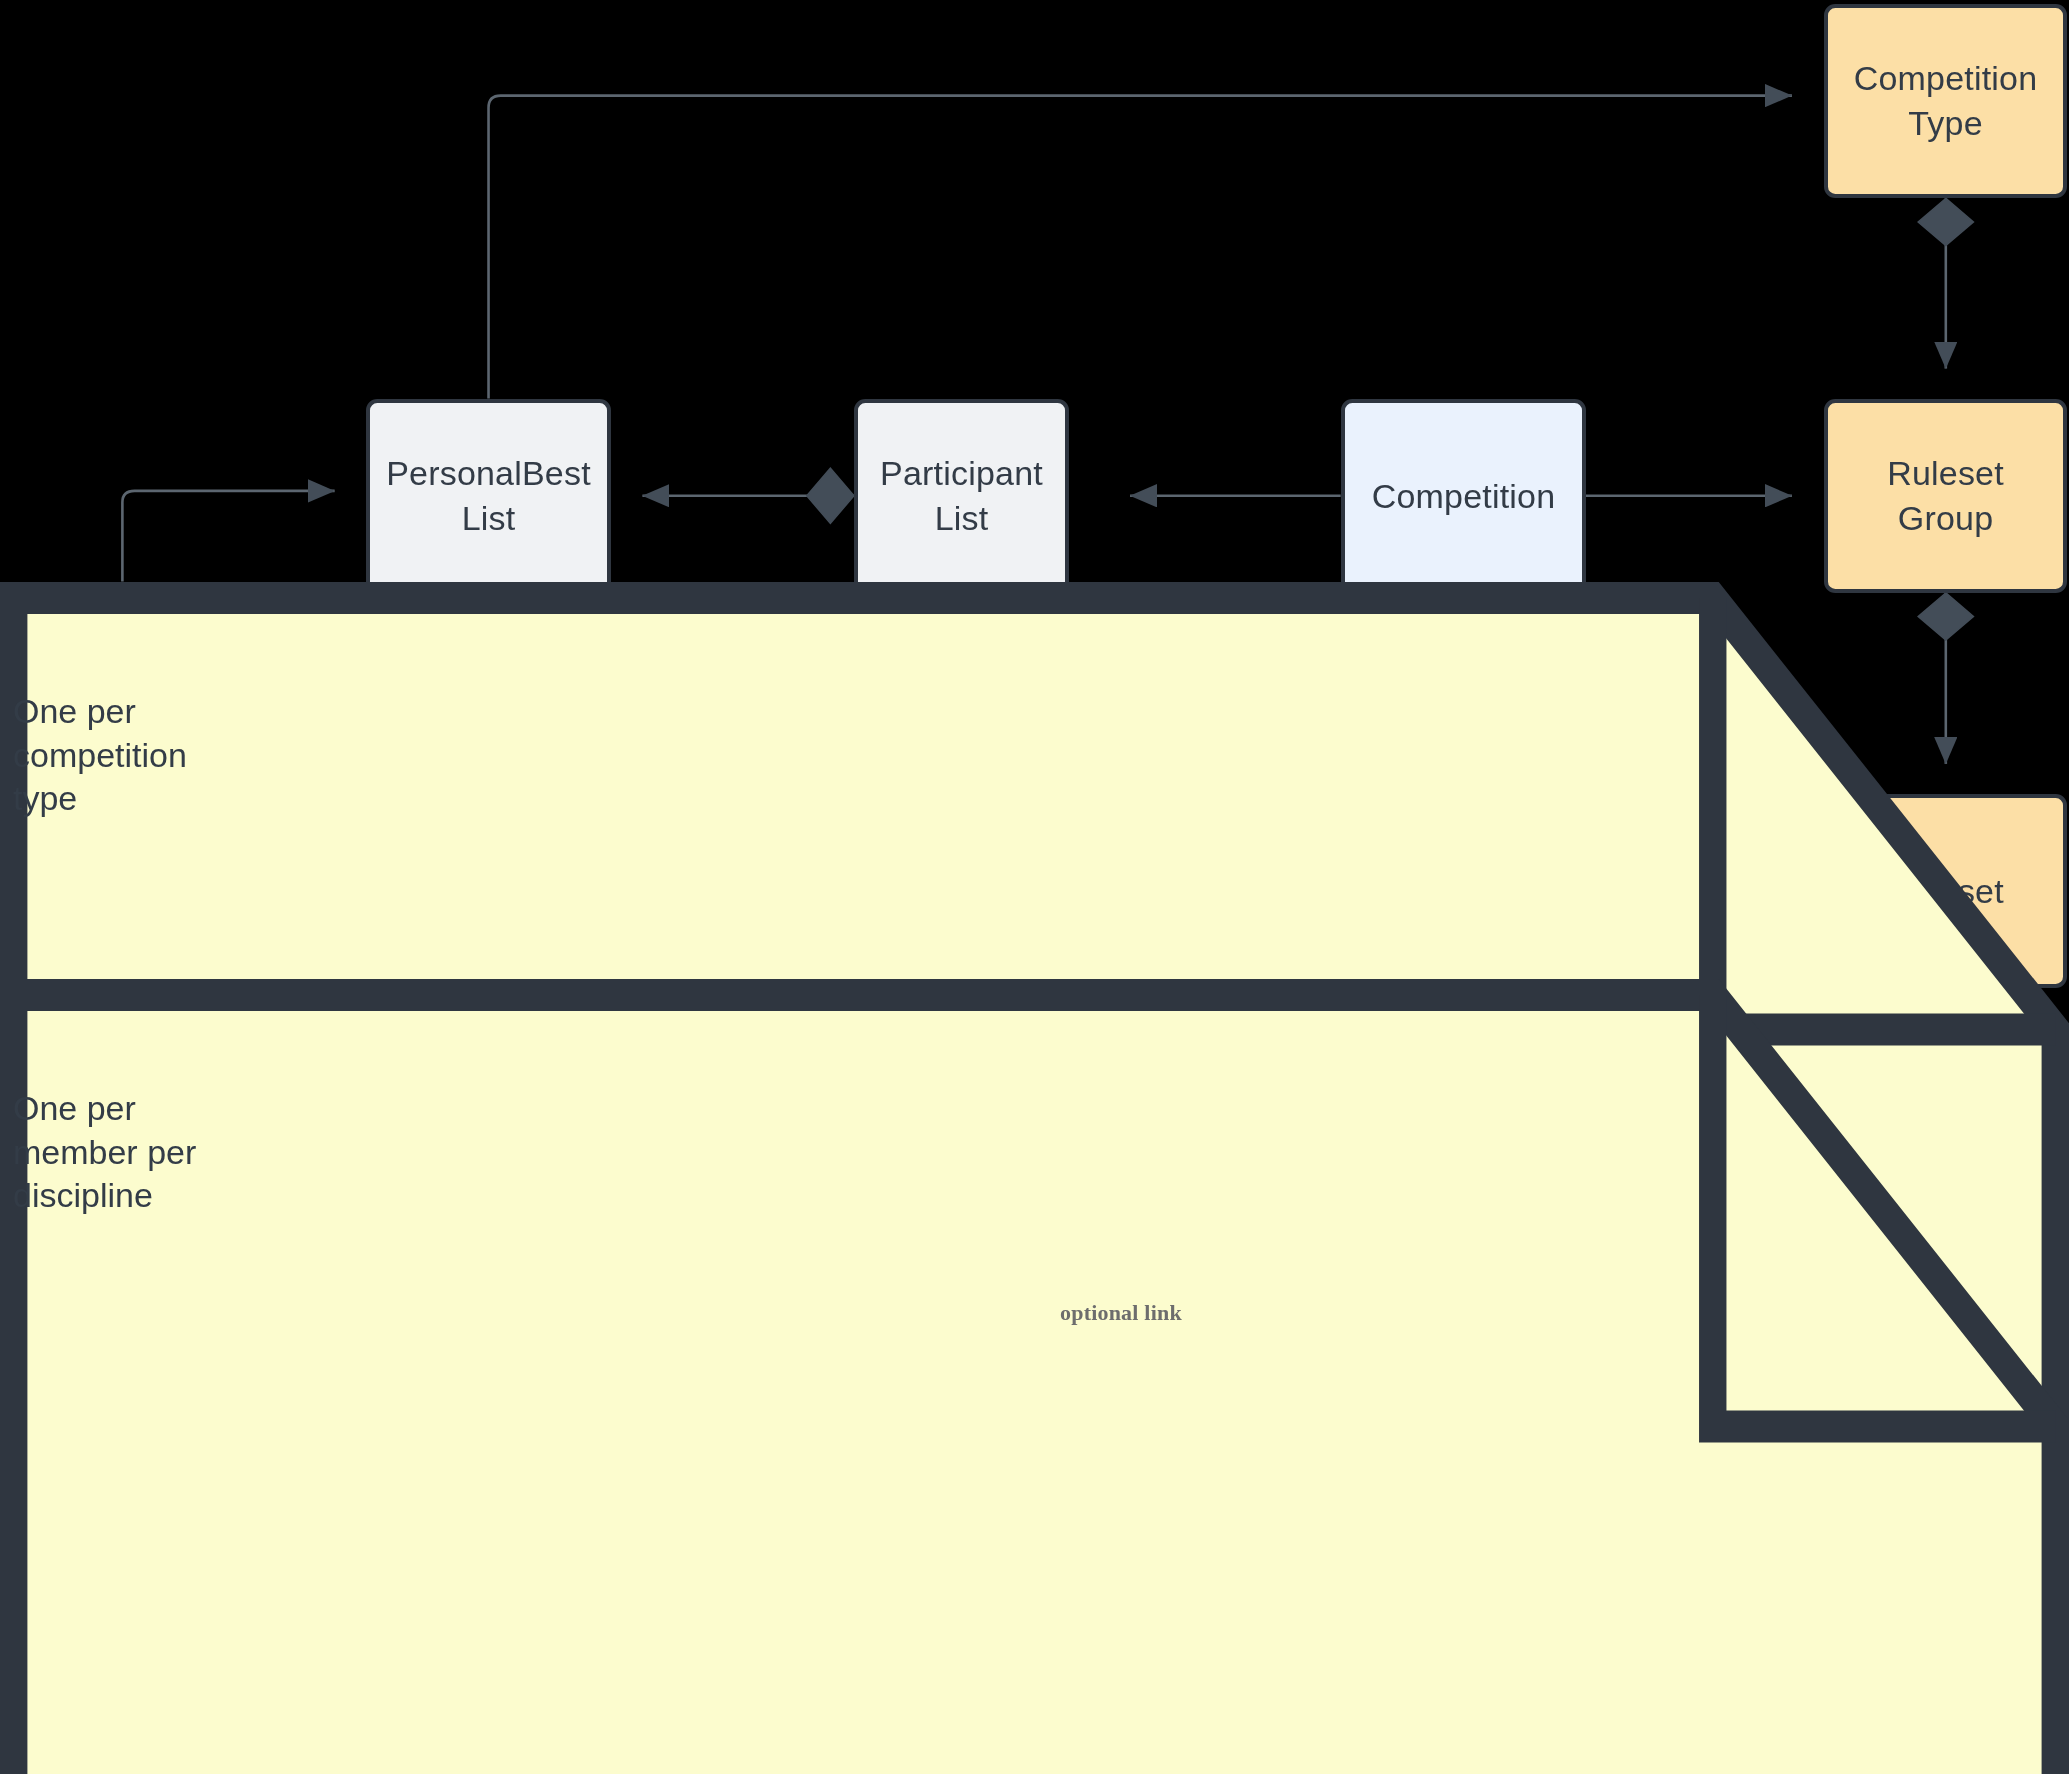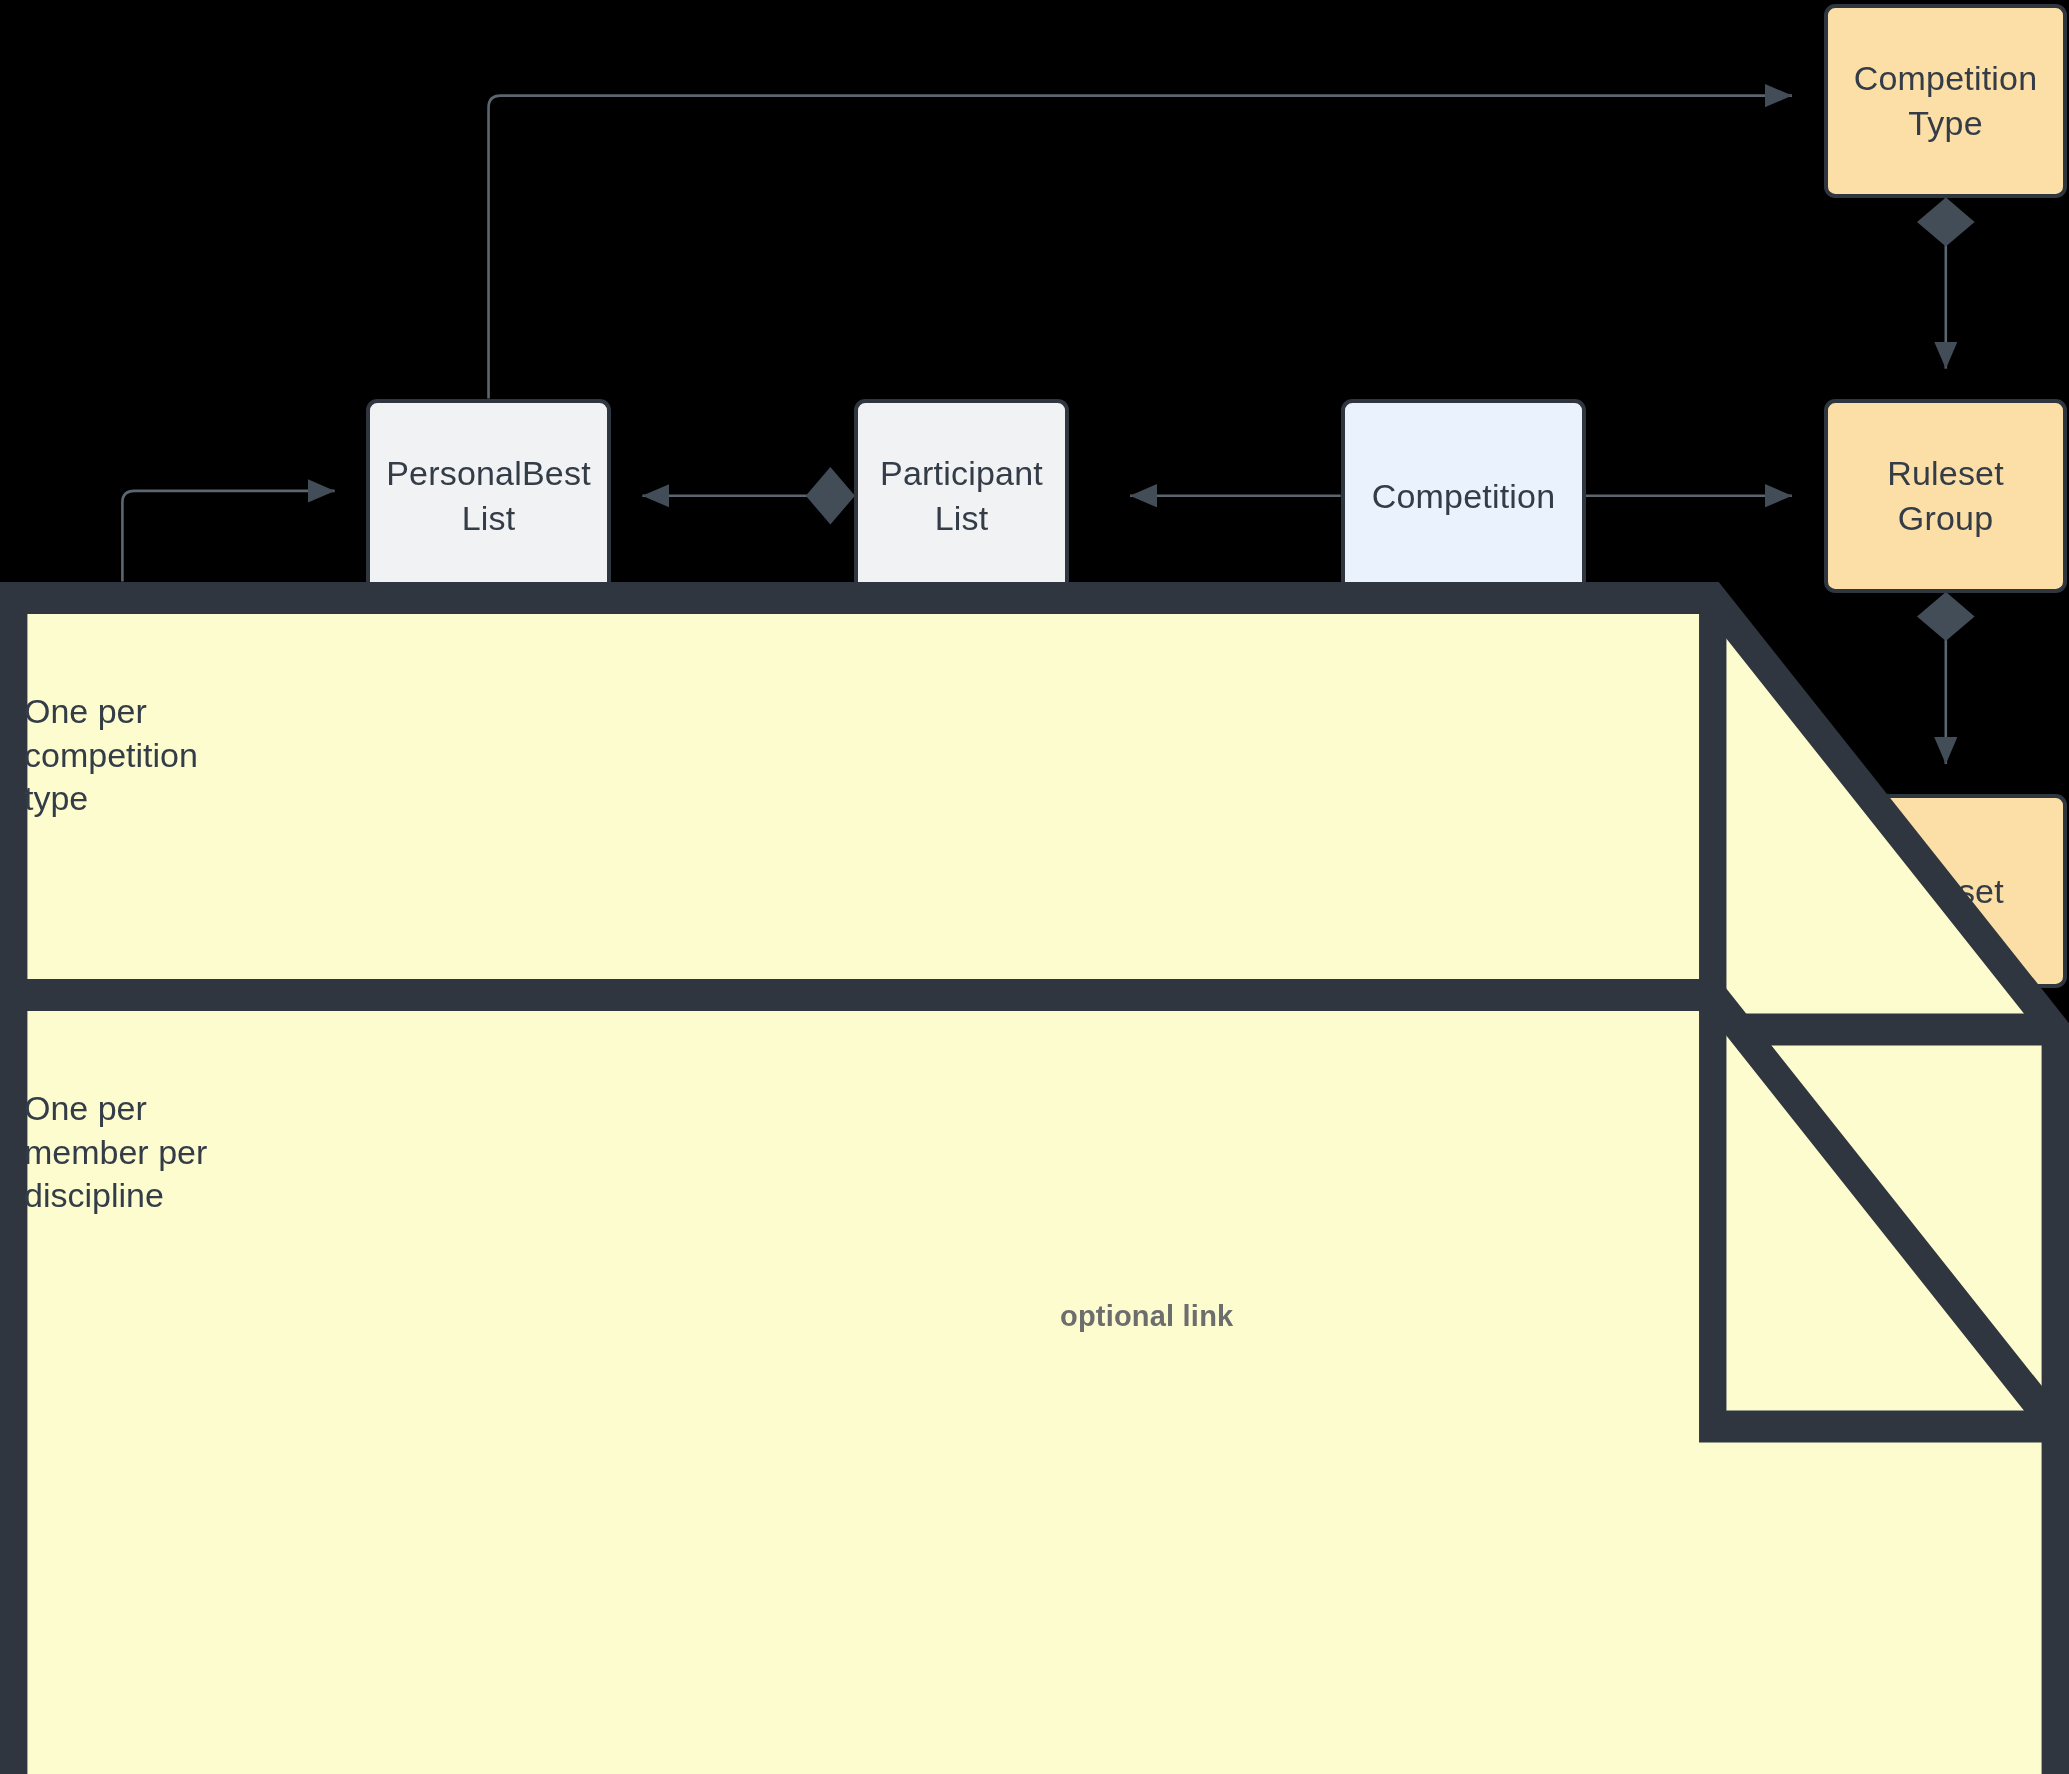--- a/index.html
+++ b/index.html
@@ -42,39 +42,40 @@
   .fill-blue  { background: #eaf2fd; }
   .fill-orange{ background: #fcdfa6; }
   .fill-white { background: #ffffff; }
 
   .note {
     position: absolute;
     box-sizing: border-box;
     color: #333c47;
     font-size: 34px;
     line-height: 1.28;
-    padding: 21px 23px 8px 24px;
+    padding: 21px 23px 8px 13px;
     white-space: pre-line;
   }
   .note-bg {
     position: absolute;
     top: 0; left: 0;
     width: 100%; height: 100%;
   }
   .note-text {
     position: relative;
     z-index: 2;
   }
   .edge-label {
     position: absolute;
     color: #6d6d6d;
-    font-size: 29px;
+    font-size: 22px;
     font-weight: bold;
     letter-spacing: 0.2px;
     white-space: nowrap;
+    font-family: Liberation Serif, serif;
   }
 </style>
 </head>
 <body>
 
 <div id="stage">
 
   <svg viewBox="0 0 2554 2190">
     <defs>
       <marker id="arrowhead" markerWidth="11" markerHeight="9" refX="10.4" refY="4.5" orient="auto" markerUnits="strokeWidth">

